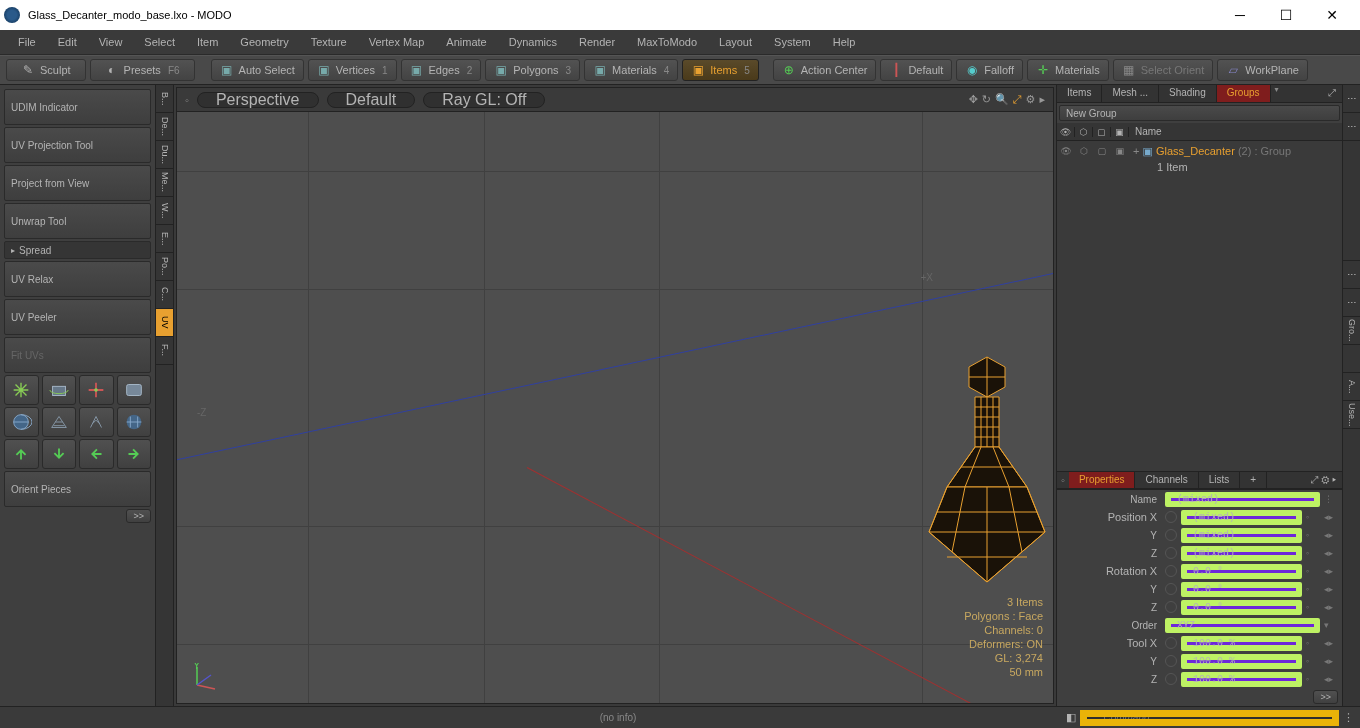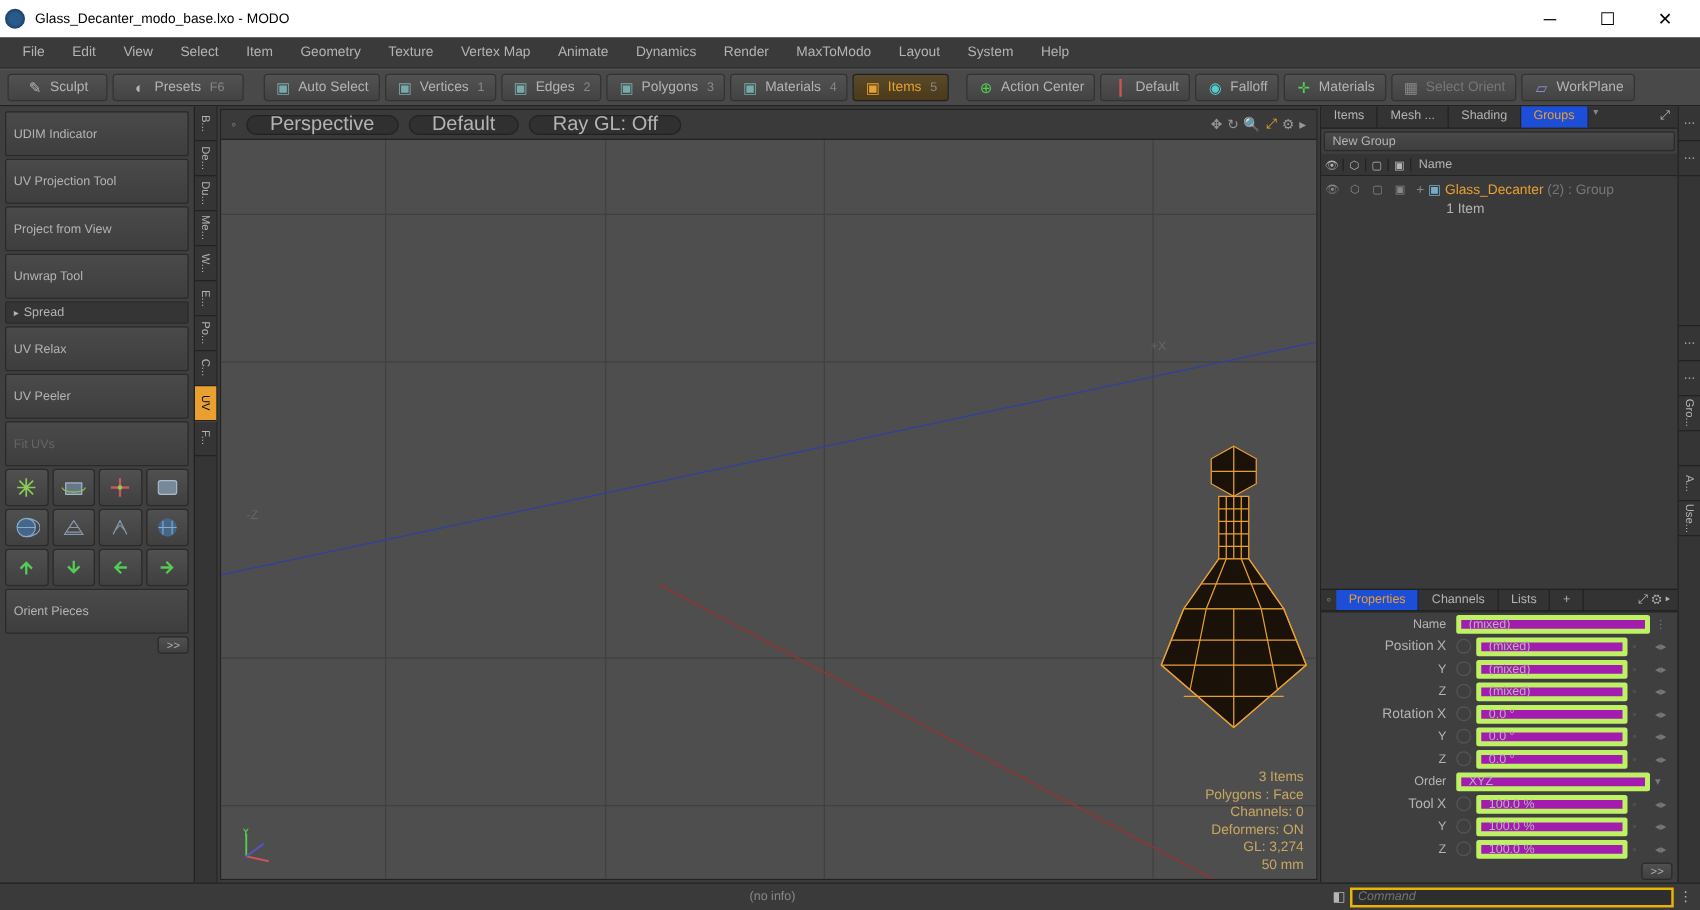--- a/index.html
+++ b/index.html
@@ -33,50 +33,50 @@
 .viewport { flex:1; display:flex; flex-direction:column; background:#424242; position:relative; border:1px solid #222; margin:2px; }
 .vp-top { height:24px; display:flex; align-items:center; gap:8px; padding:0 8px; background:#3a3a3a; border-bottom:1px solid #222; }
 .vp-pill { height:16px; background:#303030; border:1px solid #222; border-radius:8px; padding:0 18px; font-size:16px; display:flex; align-items:center; }
 .vp-icons { margin-left:auto; display:flex; gap:4px; font-size:12px; color:#999; }
 .vp-icons span { cursor:pointer; }
 .vp-3d { flex:1; position:relative; overflow:hidden; background:#4e4e4e; }
 .gridline { position:absolute; background:#404040; }
 .axis-x { position:absolute; height:1px; width:140%; background:#a03030; transform-origin:left; }
 .axis-z { position:absolute; height:1px; width:140%; background:#3040a0; transform-origin:left; }
 .axis-lbl { position:absolute; font-size:10px; color:#666; }
-.stats { position:absolute; right:10px; bottom:4px; text-align:right; font-size:10px; color:#c8a860; line-height:14px; }
+.stats { position:absolute; right:10px; bottom:24px; text-align:right; font-size:10px; color:#c8a860; line-height:14px; }
 .gizmo { position:absolute; left:12px; bottom:10px; width:30px; height:30px; }
 .model { position:absolute; left:740px; top:240px; }
 .right { width:304px; display:flex; background:#3f3f3f; border-left:1px solid #222; }
 .right-tabs { width:18px; background:#353535; display:flex; flex-direction:column; border-left:1px solid #222; }
 .rcol { flex:1; display:flex; flex-direction:column; }
 .rtabs { height:18px; display:flex; background:#333; border-bottom:1px solid #222; position:relative; }
 .rtab { padding:2px 10px; font-size:10px; cursor:pointer; border-right:1px solid #222; }
-.rtab.active { background:#1d4ed8; color:#e8a030; }
+.rtab.active { background:#7f1d1d; color:#e8a030; }
 .rtabs .exp { margin-left:auto; padding:2px 6px; font-size:10px; }
 .rbtn { height:16px; background:linear-gradient(#4a4a4a,#3e3e3e); border:1px solid #2a2a2a; margin:2px; border-radius:2px; padding:0 6px; font-size:10px; display:flex; align-items:center; }
 .tree-hdr { height:18px; background:#353535; display:flex; align-items:center; border-bottom:1px solid #222; }
 .tree-hdr .c { width:18px; text-align:center; font-size:9px; border-right:1px solid #222; }
 .tree-hdr .nm { flex:1; padding-left:6px; font-size:10px; }
 .tree-body { flex:1; background:#3a3a3a; overflow:auto; min-height:200px; padding:2px 0; font-size:10px; }
 .tree-row { display:flex; align-items:center; height:16px; }
 .tree-row .c { width:18px; text-align:center; font-size:9px; color:#888; }
 .tree-row .nm { flex:1; padding-left:4px; }
 .props { border-top:1px solid #222; }
 .prop-row { display:flex; align-items:center; height:18px; padding:0 4px; gap:4px; }
 .prop-lbl { width:100px; text-align:right; font-size:10px; padding-right:4px; }
-.prop-val { flex:1; height:15px; background:#a21caf; border:4px solid #bef264; border-radius:2px; padding:0 6px; font-size:10px; display:flex; align-items:center; }
+.prop-val { flex:1; height:15px; background:#6d28d9; border:6px solid #bef264; border-radius:2px; padding:0 6px; font-size:10px; display:flex; align-items:center;font-family:Liberation Mono, monospace; }
 .prop-dot { width:12px; height:12px; border-radius:50%; border:1px solid #555; }
 .prop-ic { width:14px; font-size:9px; color:#777; }
 .sec-hdr { height:16px; padding:0 6px; font-size:10px; display:flex; align-items:center; background:#383838; }
 .sec-hdr::before { content:"▾"; margin-right:4px; font-size:8px; }
 .bottom { height:22px; background:#3a3a3a; border-top:1px solid #222; display:flex; align-items:center; }
 .bottom .info { flex:1; text-align:center; font-size:10px; color:#888; }
 .bottom .cmd { width:300px; display:flex; align-items:center; gap:4px; padding:0 6px; }
-.bottom .cmd input { flex:1; height:16px; background:#2e2e2e; border:2px solid #eab308; color:#888; padding:0 4px; font-size:10px; font-style:italic; }
+.bottom .cmd input { flex:1; height:16px; background:#2e2e2e; border:7px solid #eab308; color:#888; padding:0 16px; font-size:10px; font-style:italic; }
 .dblarrow { height:14px; padding:0 6px; background:linear-gradient(#505050,#404040); border:1px solid #2a2a2a; border-radius:3px; font-size:9px; display:inline-flex; align-items:center; margin-left:auto; }
 </style>
 </head>
 <body>
 
 <div class="titlebar">
   <div class="icon"></div>
   <span>Glass_Decanter_modo_base.lxo - MODO</span>
   <div class="wbtns">
     <div class="wbtn">─</div>

